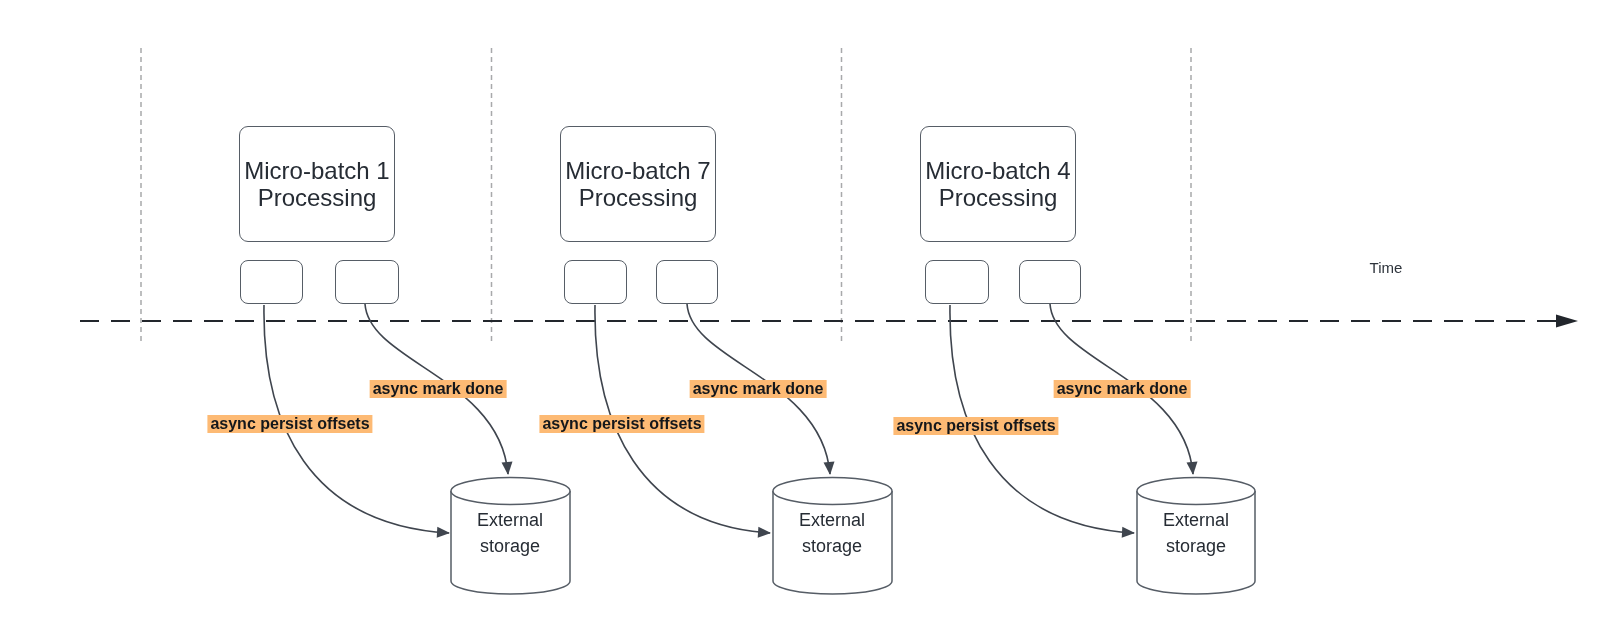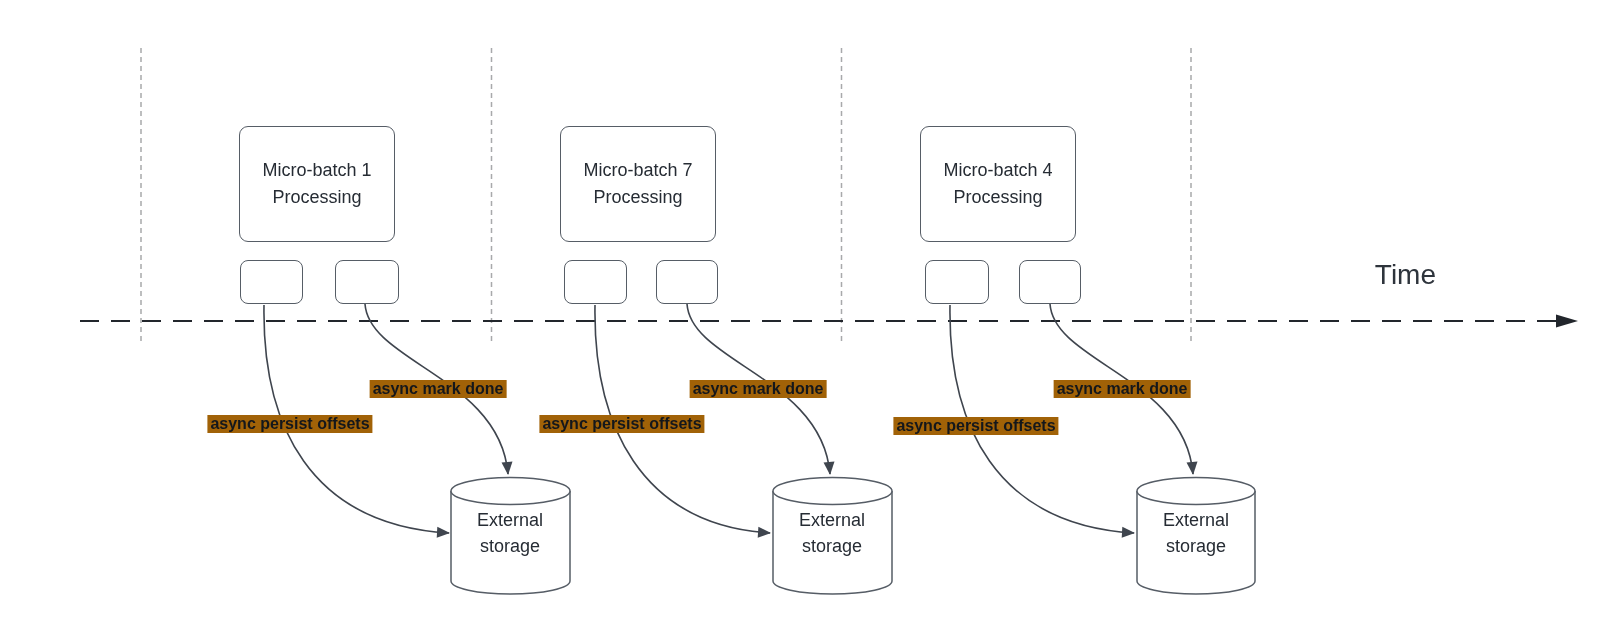--- a/index.html
+++ b/index.html
@@ -22,56 +22,56 @@
   .layer{position:absolute;left:0;top:0;width:1600px;height:642px;}
 
   .proc-box{
     position:absolute;
     top:126px;width:156px;height:116px;
     border:1.5px solid var(--shape-stroke);
     border-radius:9px;
     background:#fff;
     display:flex;flex-direction:column;align-items:center;justify-content:center;
     color:var(--shape-text);
-    font-size:18px;line-height:27px;
+    font-size:24px;line-height:27px;
     text-align:center;
     box-sizing:border-box;
   }
   .mini-box{
     position:absolute;
     top:260px;height:44px;
     border:1.5px solid var(--shape-stroke);
     border-radius:8px;
     background:#fff;
     box-sizing:border-box;
   }
   .conn-label{
     position:absolute;
     transform:translate(-50%,-50%);
-    background:#a16207;
+    background:#fdba74;
     padding:0 3px;
     font-size:16px;font-weight:bold;
     color:var(--label-text);
     white-space:nowrap;
   }
   .storage-label{
     position:absolute;
     top:507px;width:100px;
     transform:translateX(-50%);
     display:flex;flex-direction:column;align-items:center;
     color:var(--shape-text);
     font-size:18px;line-height:26px;
     text-align:left;
   }
   .time-label{
     position:absolute;
     left:1336px;top:259px;width:100px;
-    text-align:right;
+    text-align:center;
     color:#2e343c;
-    font-size:28px;
+    font-size:15px;
   }
 </style>
 </head>
 <body>
 
 <div class="canvas">
 
   <svg class="layer" viewBox="0 0 1600 642" xmlns="http://www.w3.org/2000/svg">
     <defs>
       <marker id="arrowhead" markerUnits="userSpaceOnUse" markerWidth="16" markerHeight="14" refX="13.5" refY="7" orient="auto">

